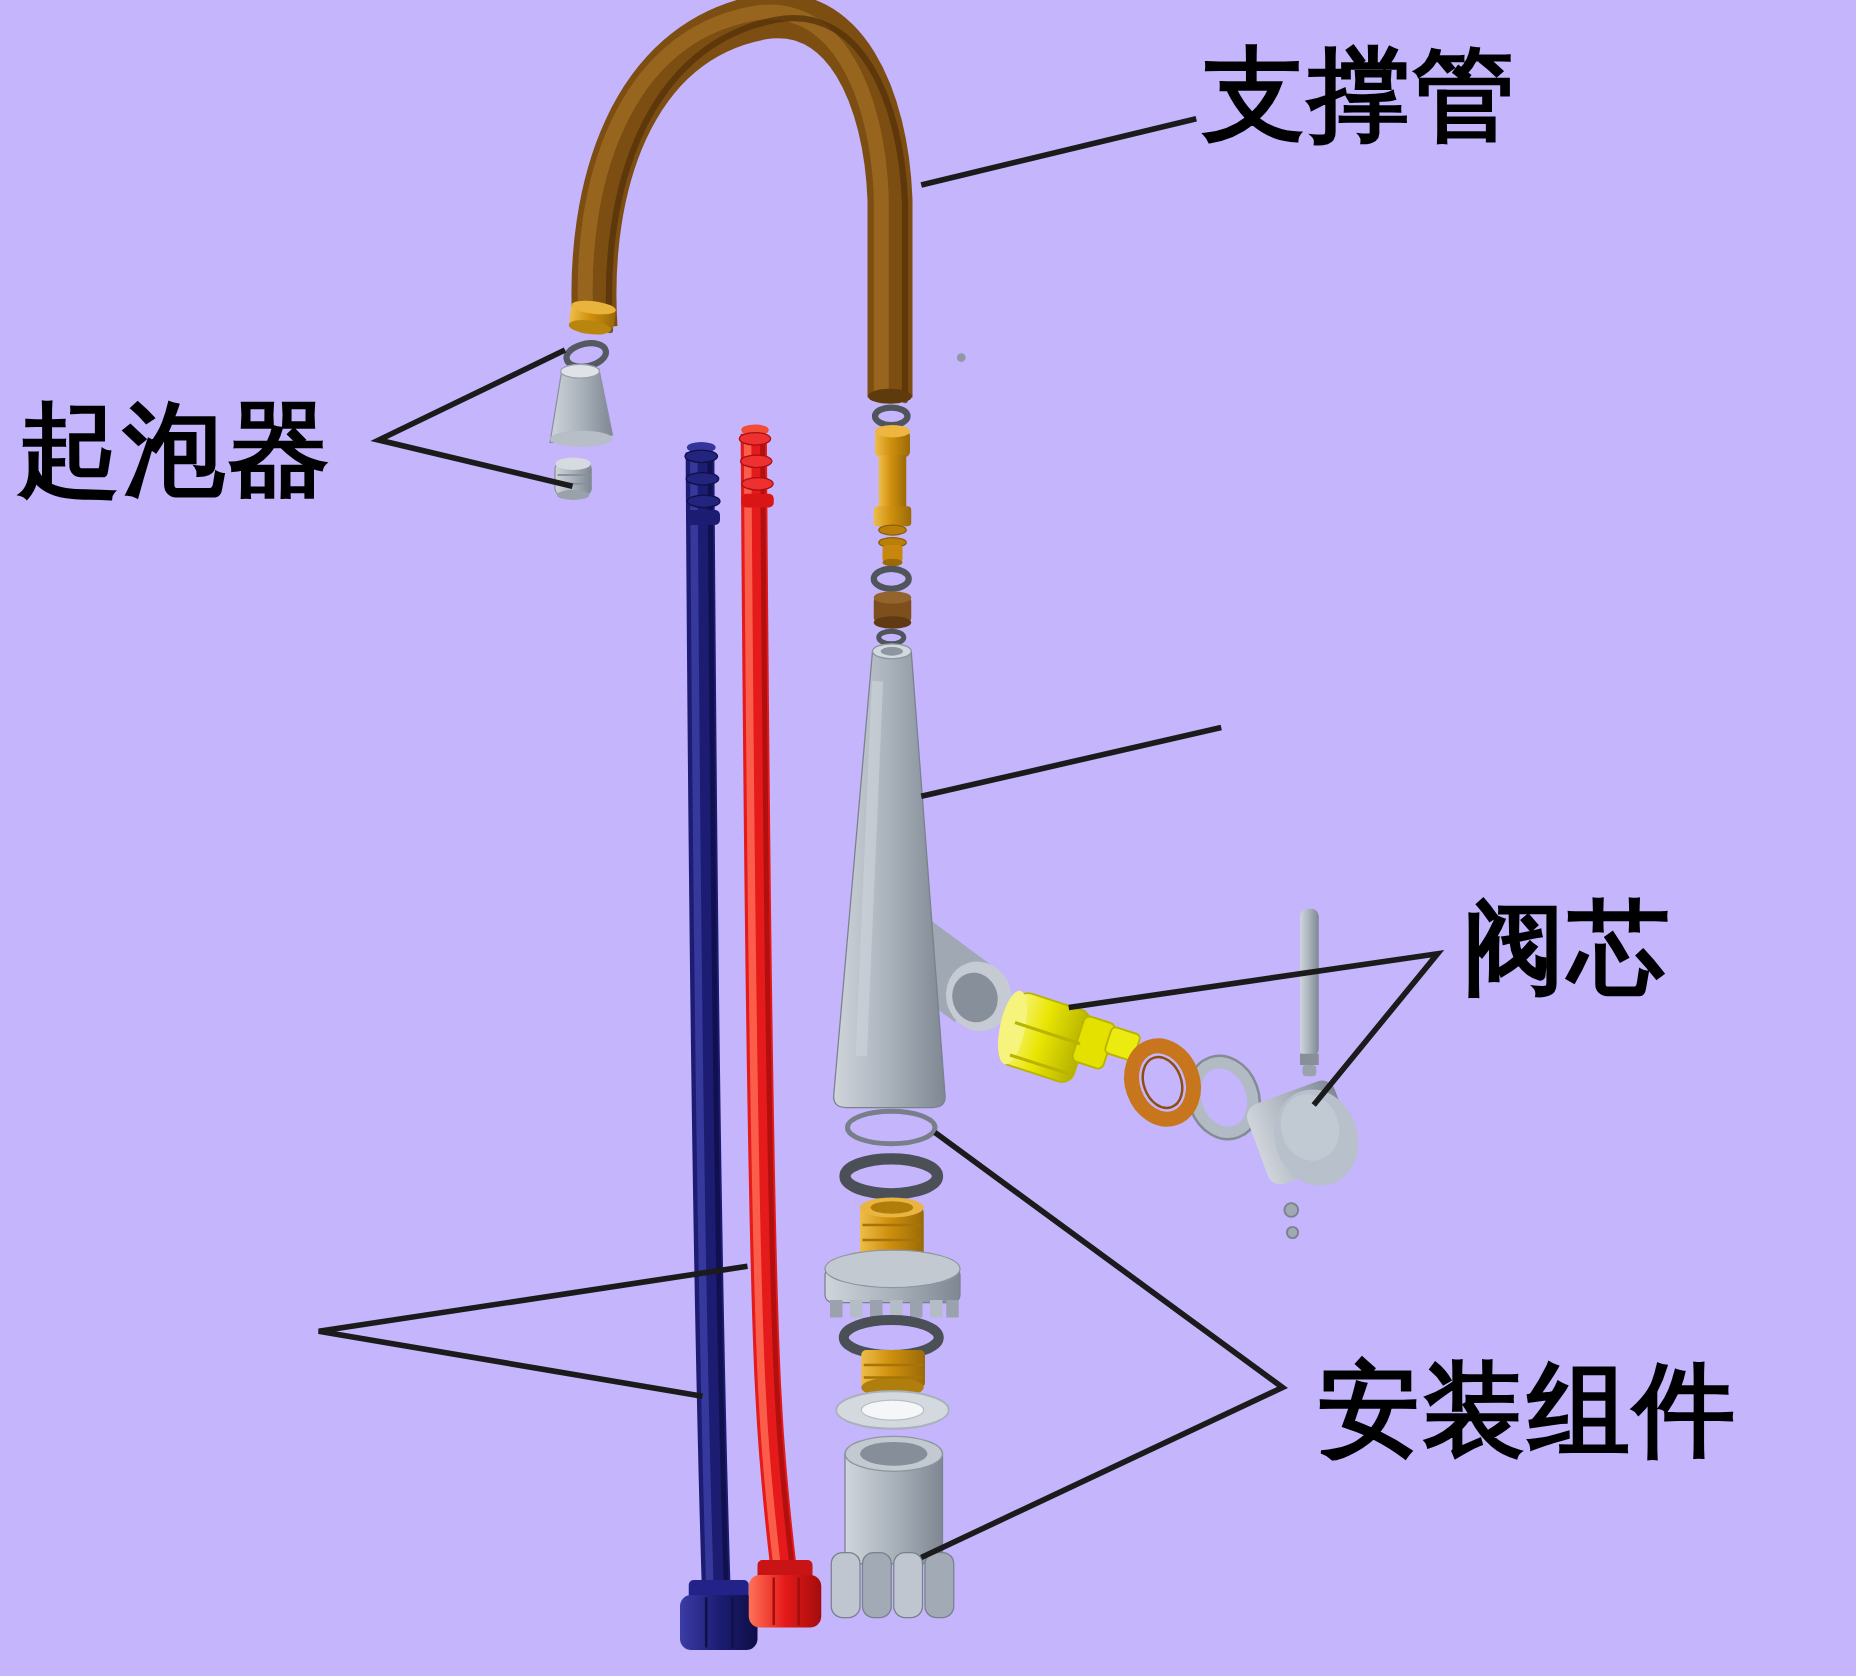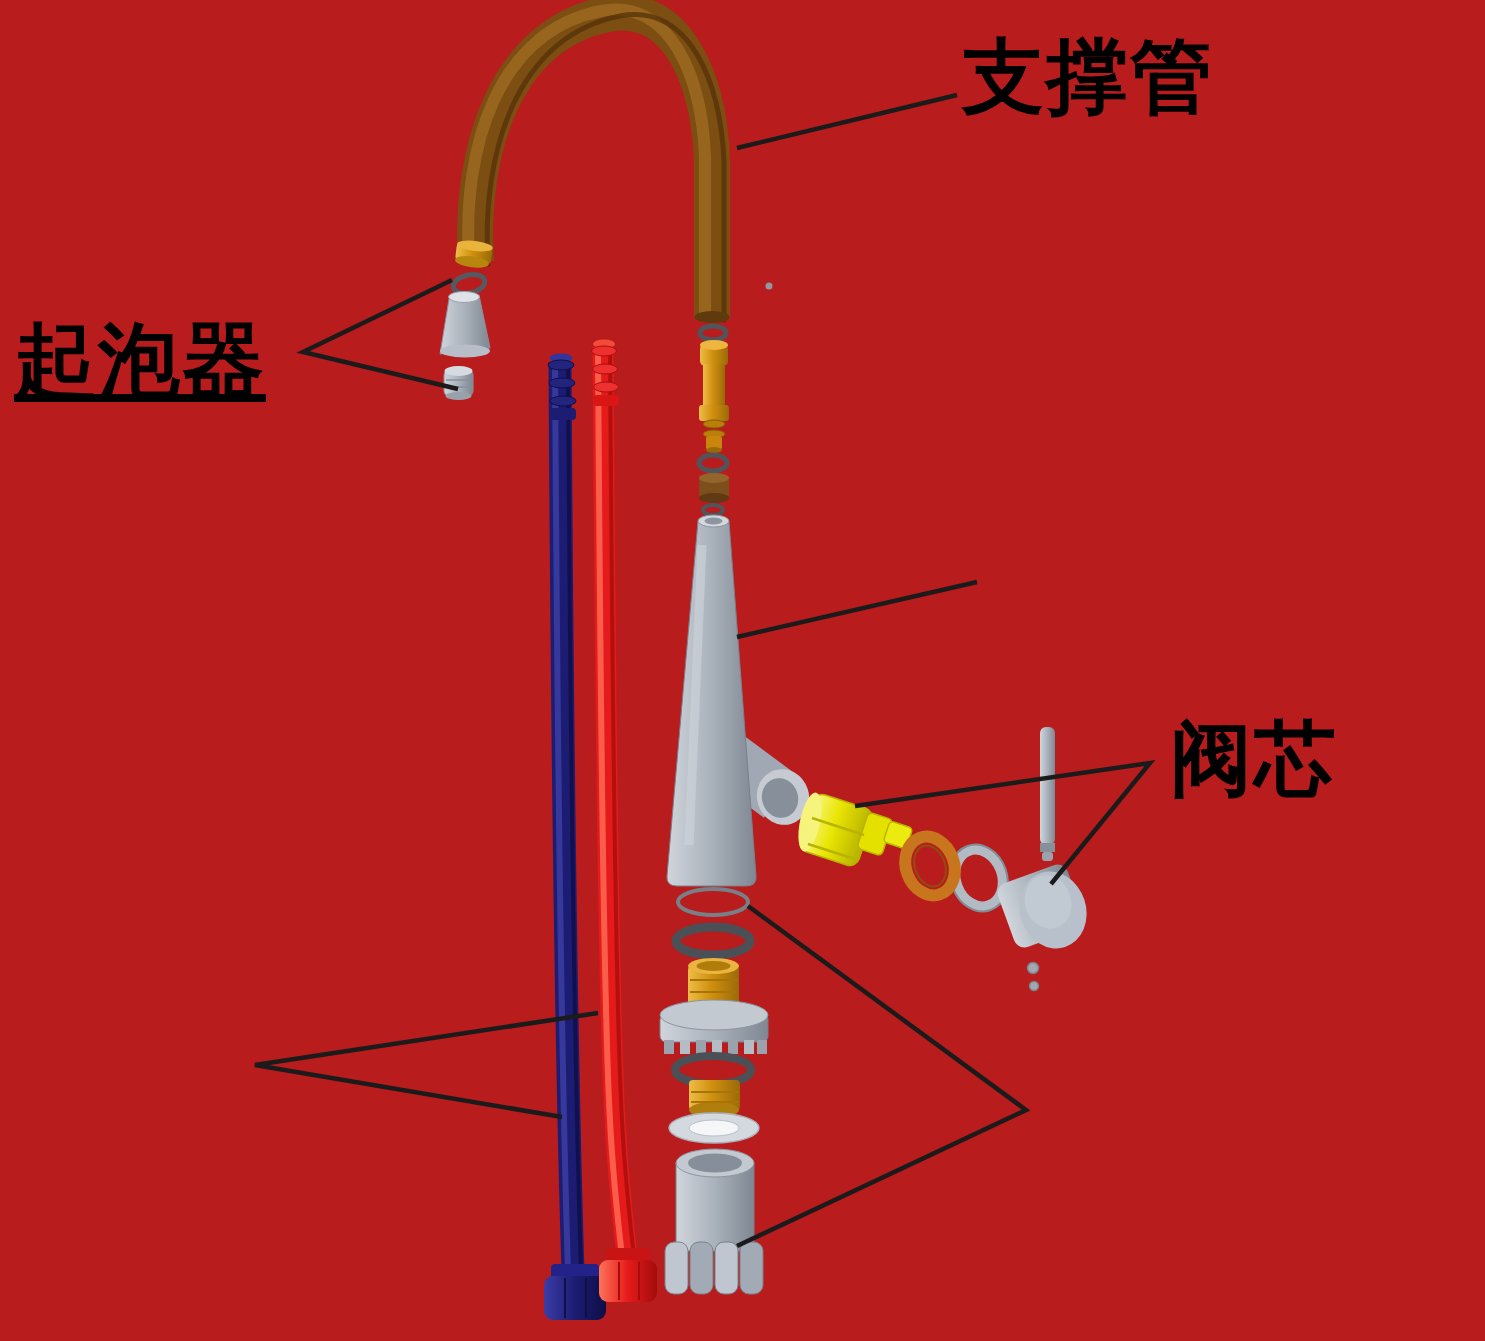--- a/index.html
+++ b/index.html
@@ -1,36 +1,36 @@
 <!DOCTYPE html>
 <html><head>
 <meta charset="utf-8">
 <style>
   html,body{margin:0;padding:0;background:#ffffff;}
   .stage{
     position:relative;
     width:1485px;height:1341px;
-    background:#b91c1c;
+    background:#c4b5fd;
     overflow:hidden;
     font-family:"Liberation Sans", sans-serif;
     text-align:center;
   }
   .stage svg{position:absolute;left:0;top:0;}
   .label{
     position:absolute;
     font-size:82px;
     font-weight:600;
     line-height:1;
     letter-spacing:2px;
     color:#000;
     white-space:nowrap;
     user-select:none;
   }
   .lbl-support{left:962px;top:36px;}
-  .lbl-aerator{left:14px;top:320px;text-decoration:underline;}
+  .lbl-aerator{left:14px;top:320px;}
   .lbl-body{left:988px;top:548px;}
   .lbl-valve{left:1170px;top:718px;}
   .lbl-hose{left:8px;top:960px;}
   .lbl-mount{left:1054px;top:1088px;}
 </style>
 </head>
 <body>
 
 <div class="stage">
 
@@ -244,14 +244,15 @@
     <line x1="737" y1="637" x2="977" y2="582"></line>
     <polyline points="855,806 1150,763 1051,884"></polyline>
     <polyline points="598,1013 255,1065 562,1117"></polyline>
     <polyline points="748,906 1026,1110 737,1246"></polyline>
   </g>
 </svg>
 
 <div class="label lbl-support">支撑管</div>
 <div class="label lbl-aerator">起泡器</div>
 <div class="label lbl-valve">阀芯</div>
+<div class="label lbl-mount">安装组件</div>
 
 </div>
 
 </body></html>

